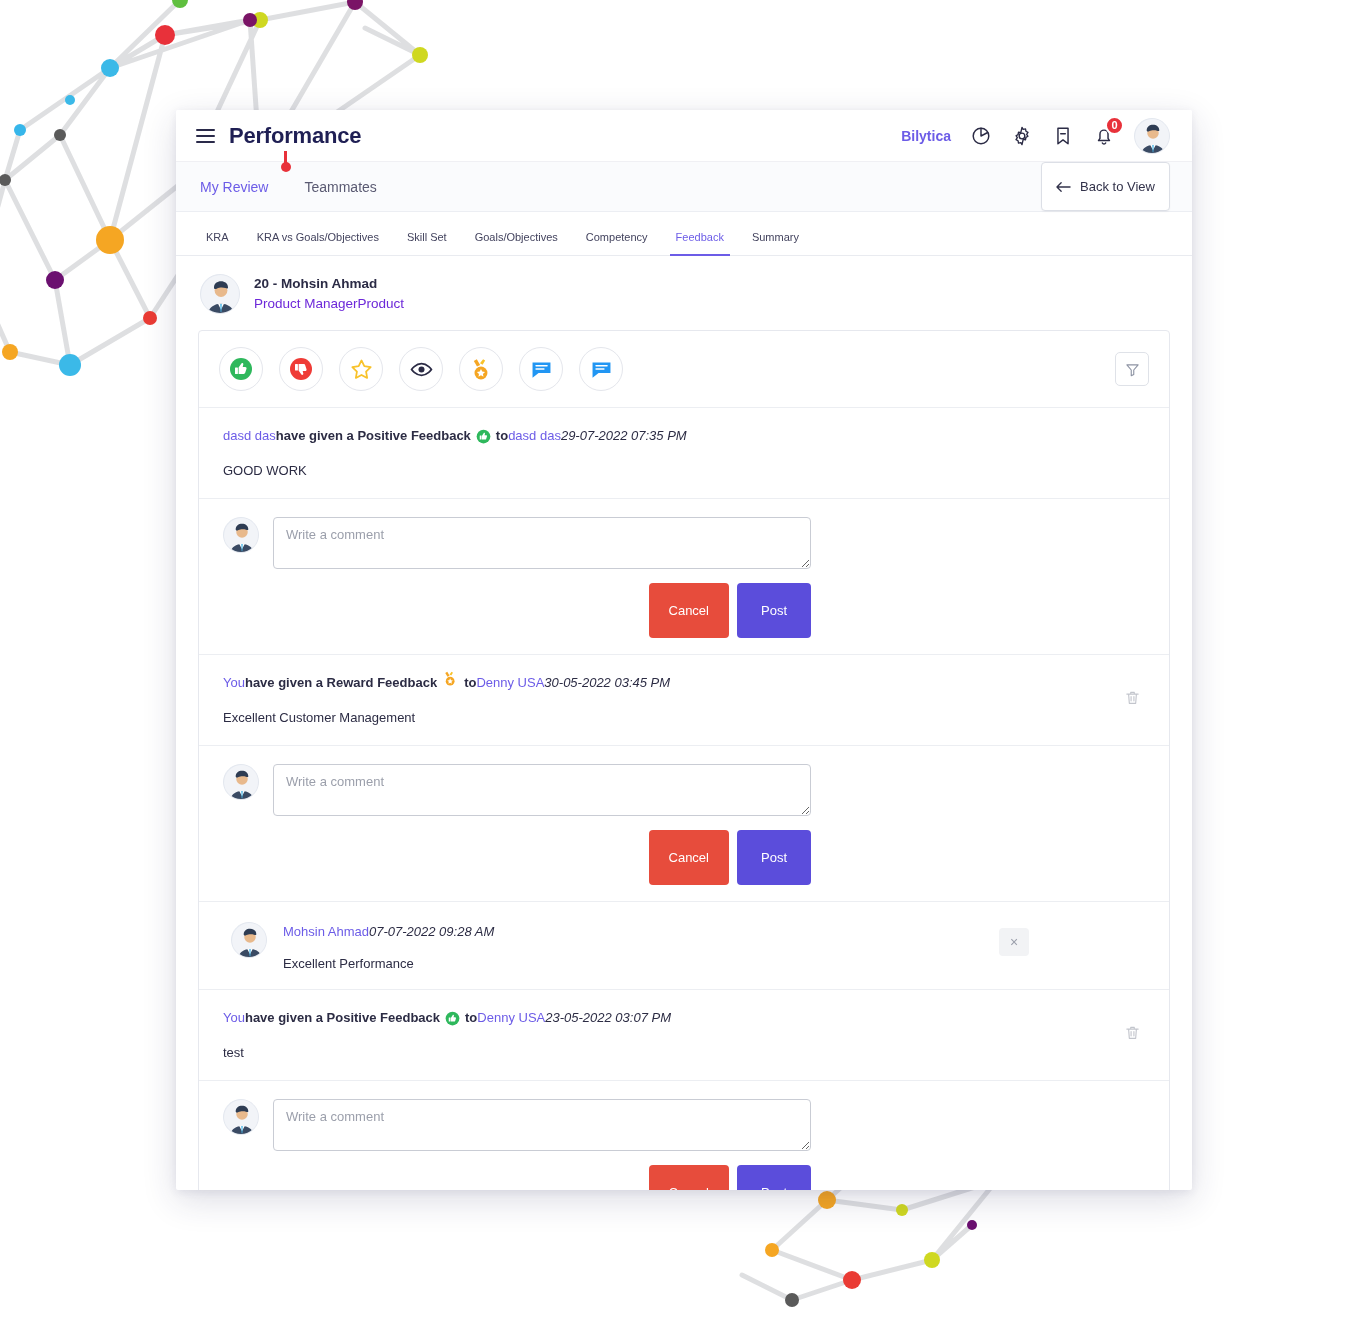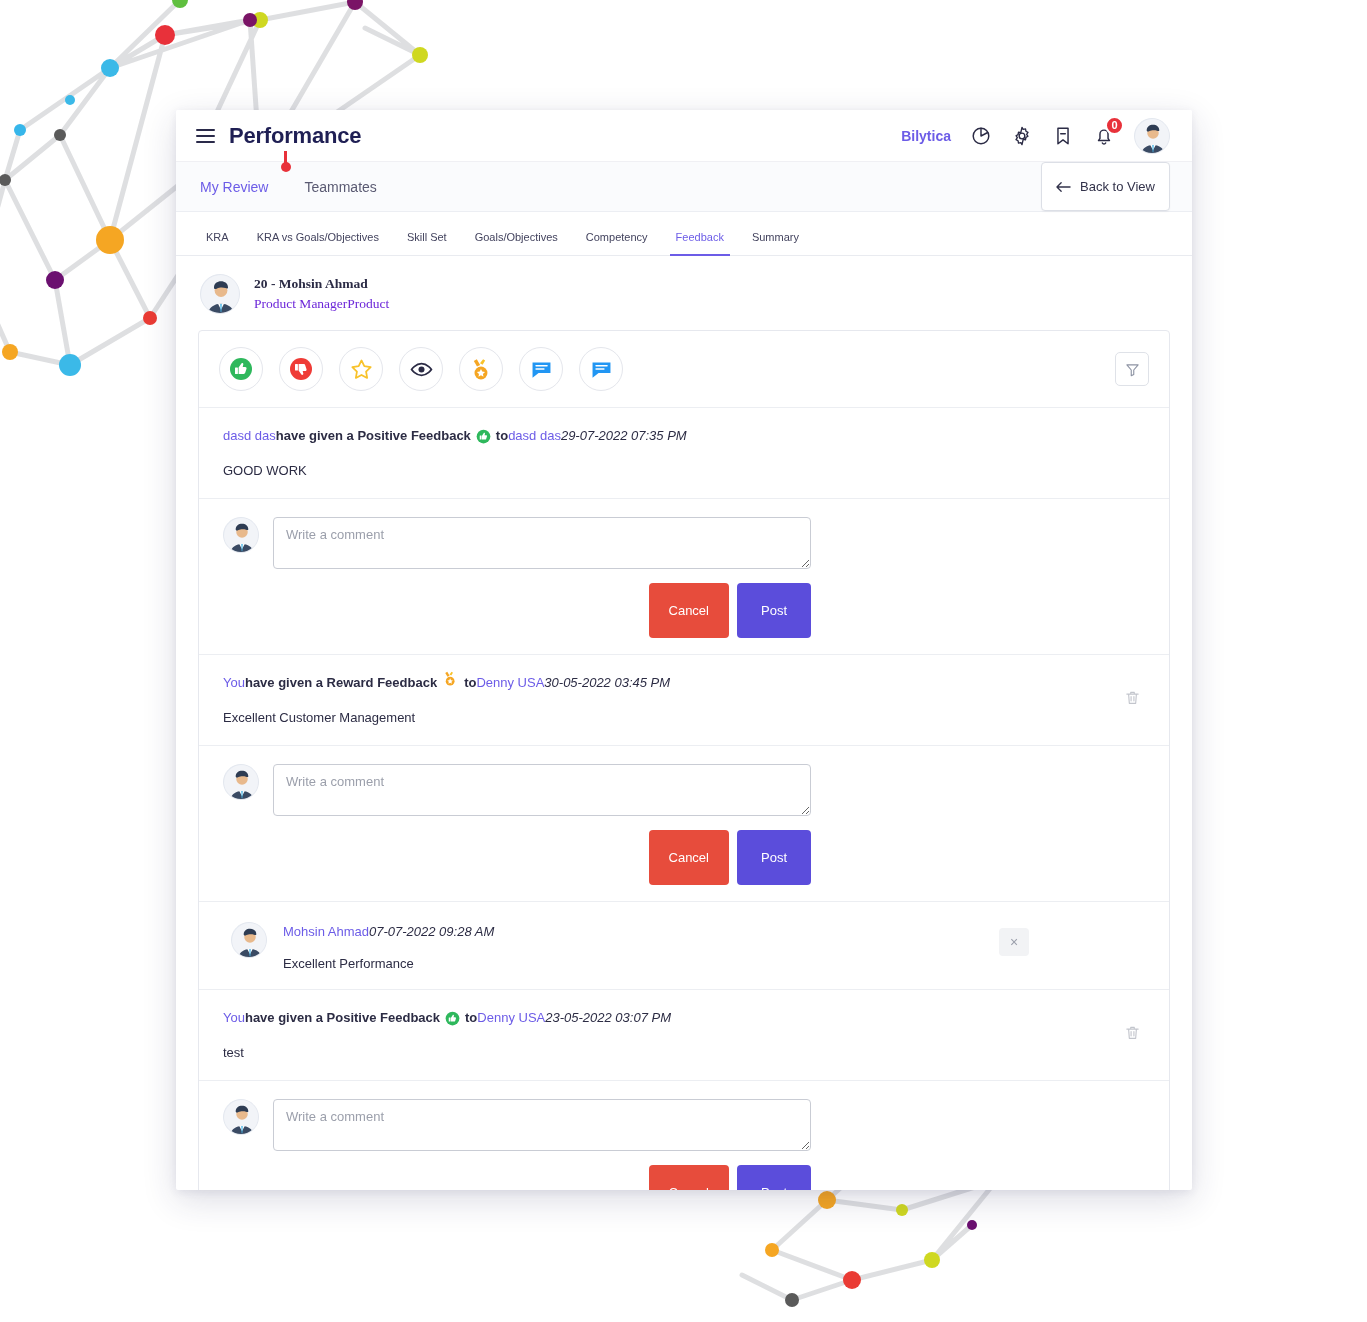--- a/index.html
+++ b/index.html
@@ -80,21 +80,21 @@
     font-size:11px; color:#43435e; padding: 0 14px 12px; cursor:pointer;
     position:relative; line-height:1;
   }
   .tab.active { color:#6c5ce7; }
   .tab.active:after {
     content:''; position:absolute; left:8px; right:8px; bottom:-1px;
     height:2px; background:#6c5ce7;
   }
 
   
-  .person { display:flex; align-items:center; gap:14px; padding: 18px 24px 14px; font-family: Liberation Serif, serif; }
+  .person { display:flex; align-items:center; gap:14px; padding: 18px 24px 14px; }
   .person-name { font-size:13.5px; font-weight:700; color:#2b2b45; line-height:1.45; }
   .person-role { font-size:13.5px; color:#6d28d9; line-height:1.45; }
 
   
   .fb-card {
     margin: 2px 22px 18px; border:1px solid #e6e8ee; border-radius:4px;
     background:#fff;
   }
   .icon-row {
     display:flex; align-items:center; gap: 16px; padding: 16px 20px;

